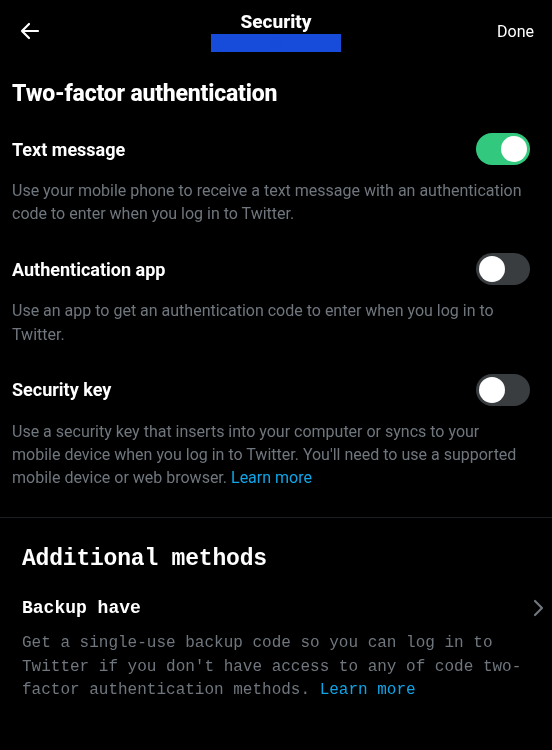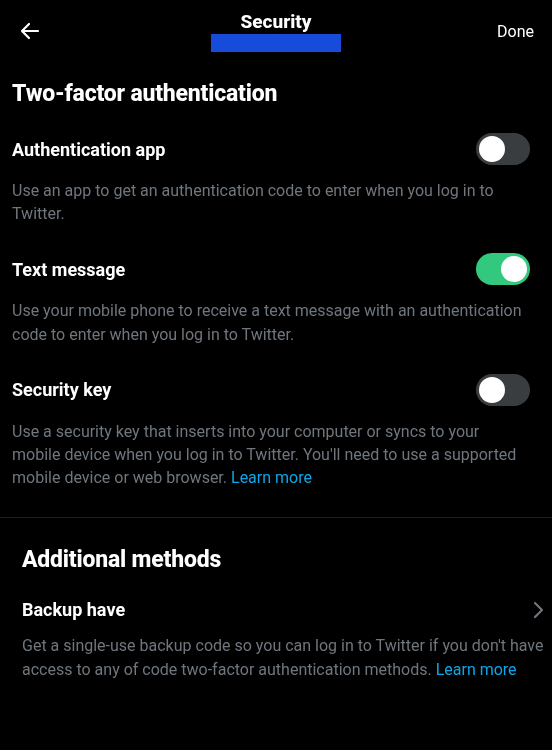--- a/index.html
+++ b/index.html
@@ -94,20 +94,21 @@
     color: #0ea5e9;
   }
   .divider {
     border: none;
     border-top: 1px solid #1c1f22;
     margin-top: 8px;
   }
   .chevron svg { display: block; stroke: #6f767d; }
   .section2 {
     padding: 28px 8px 0 22px;
+    font-family: Liberation Mono, monospace;
   }
 </style>
 </head>
 <body>
 
 <div class="header">
   <div class="back-icon">
     <svg width="24" height="24" viewBox="0 0 24 24" fill="none">
       <path d="M20 12H4M4 12L11 5M4 12L11 19" stroke="#fff" stroke-width="2.2" stroke-linecap="round" stroke-linejoin="round"></path>
     </svg>
@@ -117,36 +118,36 @@
     <div class="header-handle">@</div>
   </div>
   <div class="done">Done</div>
 </div>
 
 <div class="section">
   <div class="section-title">Two-factor authentication</div>
 
   <div class="row">
     <div class="row-head">
+      <div class="row-title">Text message</div>
+      <div class="toggle on">
+          <div class="knob"></div>
+        </div>
+    </div>
+    <div class="row-desc">Use your mobile phone to receive a text message with an authentication code to enter when you log in to Twitter.</div>
+  </div>
+
+  <div class="row">
+    <div class="row-head">
       <div class="row-title">Authentication app</div>
       <div class="toggle off">
           <div class="knob"></div>
         </div>
     </div>
     <div class="row-desc">Use an app to get an authentication code to enter when you log in to Twitter.</div>
-  </div>
-
-  <div class="row">
-    <div class="row-head">
-      <div class="row-title">Text message</div>
-      <div class="toggle on">
-          <div class="knob"></div>
-        </div>
-    </div>
-    <div class="row-desc">Use your mobile phone to receive a text message with an authentication code to enter when you log in to Twitter.</div>
   </div>
 
   <div class="row">
     <div class="row-head">
       <div class="row-title">Security key</div>
       <div class="toggle off">
           <div class="knob"></div>
         </div>
     </div>
     <div class="row-desc">

